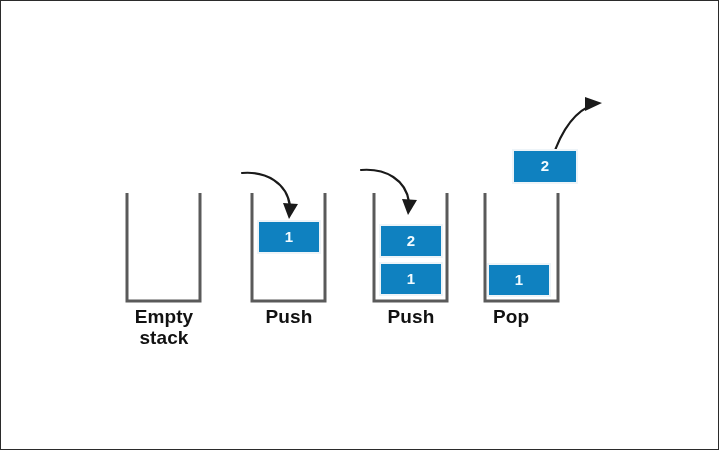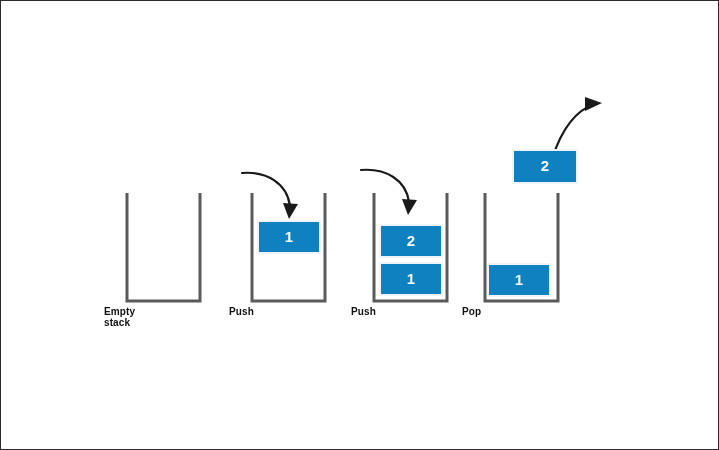--- a/index.html
+++ b/index.html
@@ -53,22 +53,23 @@
     stroke: #1a1a1a;
     stroke-width: 2.2;
     stroke-linecap: round;
   }
   .arrow-head {
     fill: #1a1a1a;
     stroke: none;
   }
   .caption {
     position: absolute;
+    text-align: center;
     font-family: "Liberation Sans", sans-serif;
-    font-size: 10px;
+    font-size: 19px;
     font-weight: bold;
     color: #111111;
     line-height: 1.12;
     letter-spacing: 0.1px;
     white-space: pre-line;
   }
 </style>
 </head>
 <body>
 
@@ -134,15 +135,15 @@
 
   </svg>
 
   <div class="caption" style="left:103px; top:305px; width:120px;">Empty
 stack</div>
 
   <div class="caption" style="left:228px; top:305px; width:120px;">Push</div>
 
   <div class="caption" style="left:350px; top:305px; width:120px;">Push</div>
 
-  <div class="caption" style="left:461px; top:305px; width:120px;">Pop</div>
+  <div class="caption" style="left:450px; top:305px; width:120px;">Pop</div>
 
 </div>
 
 </body></html>

